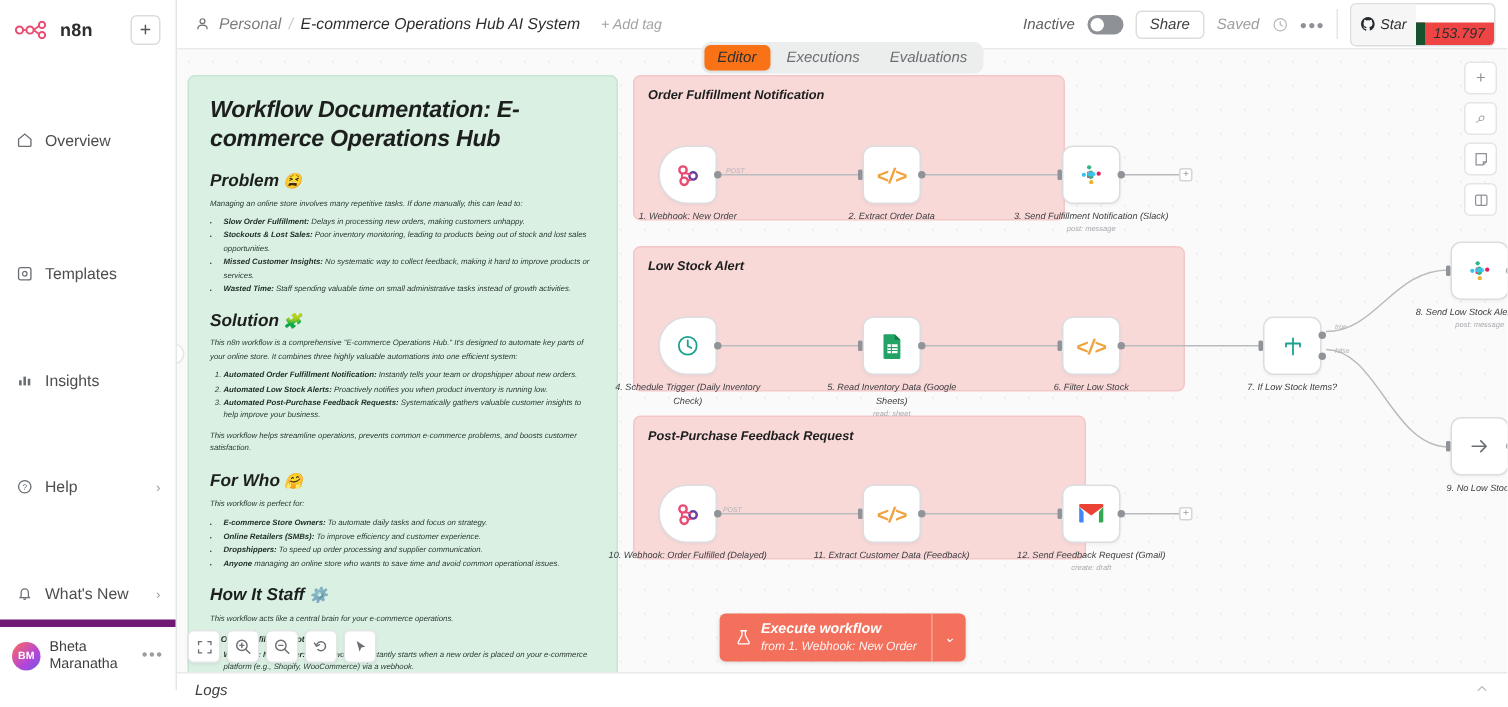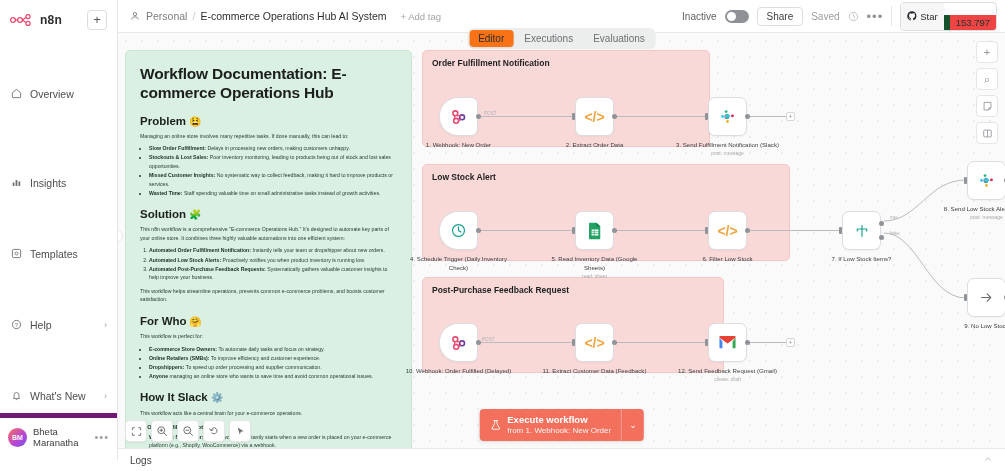--- a/index.html
+++ b/index.html
@@ -41,21 +41,21 @@
   }
   .avatar {
     width: 19px; height: 19px; border-radius: 50%; flex: 0 0 19px;
     background: linear-gradient(135deg,#ff6d5a 0%, #b545d8 60%, #6e5ae0 100%);
     color: #fff; font-size: 7px; font-weight: 700; display: flex; align-items: center; justify-content: center;
   }
   .user-name { font-size: 9.5px; color: #3c3e40; }
   .user-dots { margin-left: auto; color: #9a9ca0; font-size: 11px; letter-spacing: 1px; }
 
   
-  .main { position: relative; flex: 1 1 auto; height: 471px; background: #fff; }
+  .main { position: relative; flex: 1 1 auto; height: 471px; background: #fff; font-style: italic; }
 
   .topbar {
     height: 33px; border-bottom: 1px solid #e9e9eb; background: #fff;
     display: flex; align-items: center; padding: 0 8px 0 10px; gap: 6px; position: relative; z-index: 40;
   }
   .bc { display: flex; align-items: center; gap: 5px; font-size: 10.5px; color: #7a7d80; }
   .bc .sep { color: #c9cacc; }
   .bc .cur { color: #2d2e2e; font-weight: 400; }
   .add-tag { font-size: 9.5px; color: #a0a2a6; margin-left: 8px; cursor: pointer; }
   .tb-right { margin-left: auto; display: flex; align-items: center; gap: 8px; }
@@ -218,35 +218,35 @@
       </span>
       <span>Overview</span>
     </div>
 
     <div class="sb-spacer"></div>
 
     <div class="sb-bottom">
       <div class="sb-item">
         <span class="sb-icon">
           <svg width="11" height="11" viewBox="0 0 16 16">
+              <rect x="2" y="2" width="12" height="12" rx="2" fill="none" stroke="currentColor" stroke-width="1.3"></rect>
+              <circle cx="8" cy="8" r="2.2" fill="none" stroke="currentColor" stroke-width="1.2"></circle>
+            </svg>
+        </span>
+        <span>Templates</span>
+      </div>
+      <div class="sb-item">
+        <span class="sb-icon">
+          <svg width="11" height="11" viewBox="0 0 16 16">
               <rect x="2.5" y="8" width="2.5" height="5" fill="currentColor"></rect>
               <rect x="6.7" y="4.5" width="2.5" height="8.5" fill="currentColor"></rect>
               <rect x="10.9" y="6.5" width="2.5" height="6.5" fill="currentColor"></rect>
             </svg>
         </span>
         <span>Insights</span>
-      </div>
-      <div class="sb-item">
-        <span class="sb-icon">
-          <svg width="11" height="11" viewBox="0 0 16 16">
-              <rect x="2" y="2" width="12" height="12" rx="2" fill="none" stroke="currentColor" stroke-width="1.3"></rect>
-              <circle cx="8" cy="8" r="2.2" fill="none" stroke="currentColor" stroke-width="1.2"></circle>
-            </svg>
-        </span>
-        <span>Templates</span>
       </div>
       <div class="sb-item">
         <span class="sb-icon">
           <svg width="11" height="11" viewBox="0 0 16 16">
               <circle cx="8" cy="8" r="6" fill="none" stroke="currentColor" stroke-width="1.3"></circle>
               <text x="8" y="11.2" font-size="8" text-anchor="middle" fill="currentColor">?</text>
             </svg>
         </span>
         <span>Help</span>
         <span class="chev">›</span>
@@ -354,21 +354,21 @@
         </h2>
         <p>This workflow is perfect for:</p>
         <ul>
           <li><b>E-commerce Store Owners:</b><span> To automate daily tasks and focus on strategy.</span></li>
           <li><b>Online Retailers (SMBs):</b><span> To improve efficiency and customer experience.</span></li>
           <li><b>Dropshippers:</b><span> To speed up order processing and supplier communication.</span></li>
           <li><b>Anyone</b><span> managing an online store who wants to save time and avoid common operational issues.</span></li>
         </ul>
 
         <h2>
-          <span>How It Slack</span>
+          <span>How It Staff</span>
           <span class="emo">⚙️</span>
         </h2>
         <p style="margin-top:6px;">This workflow acts like a central brain for your e-commerce operations.</p>
         <h3>A. Order Fulfillment Notification</h3>
         <ol>
           <li><b>Webhook: New Order:</b><span> 🔗 The workflow instantly starts when a new order is placed on your e-commerce platform (e.g., Shopify, WooCommerce) via a webhook.</span></li>
 
         </ol>
 
       </div>

